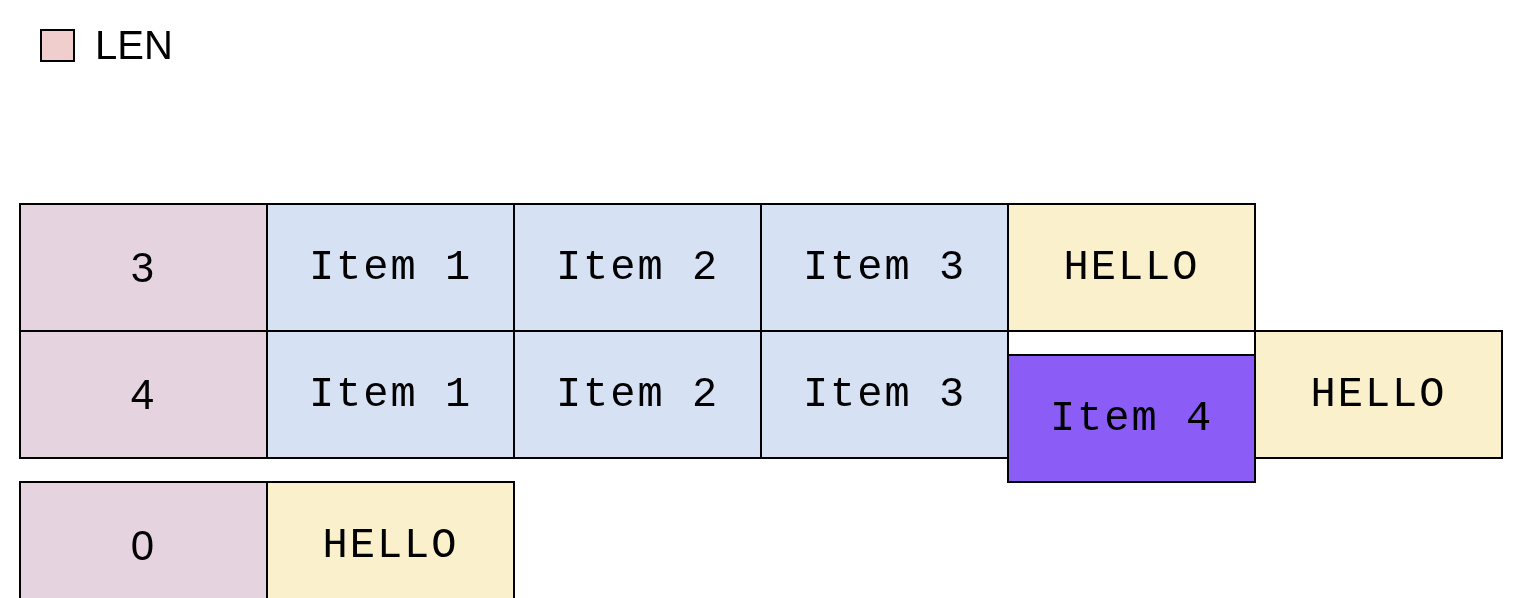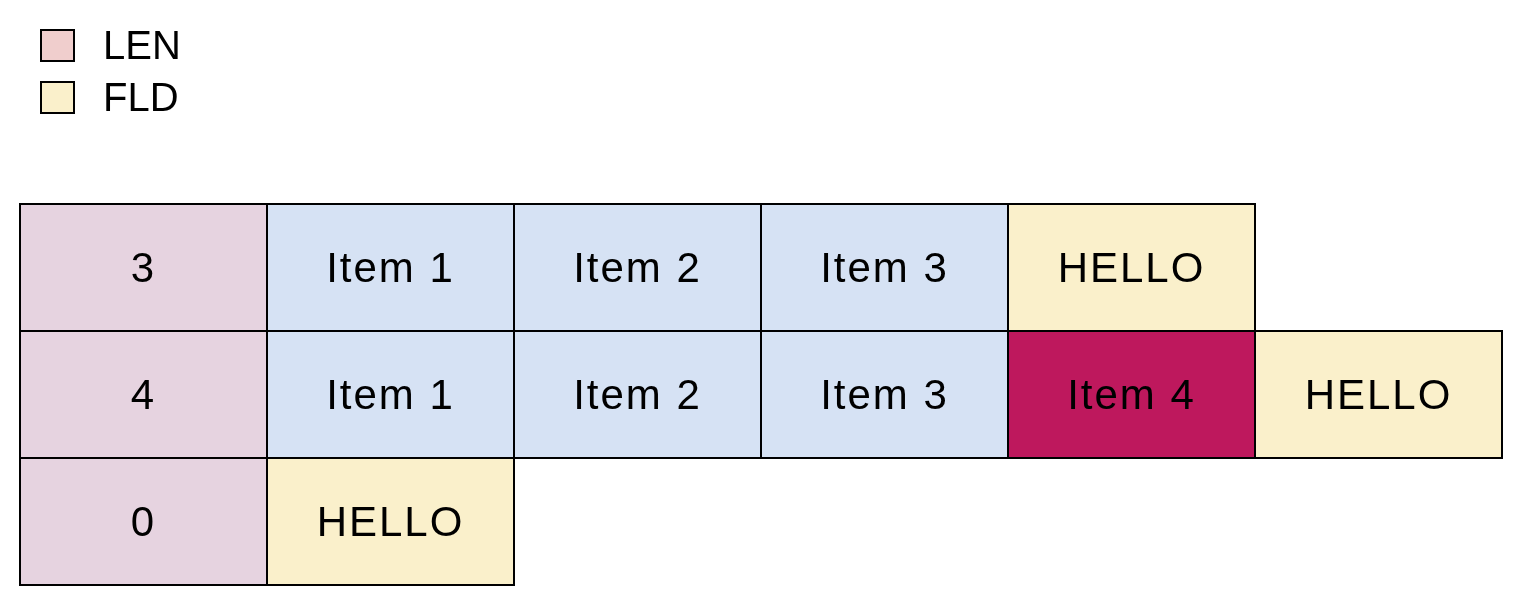--- a/index.html
+++ b/index.html
@@ -19,21 +19,21 @@
   
   .legend {
     position: absolute;
     left: 40px;
     top: 19px;
   }
   .legend-item {
     display: flex;
     align-items: center;
     height: 52px;
-    gap: 28px;
+    gap: 20px;
   }
   .swatch {
     width: 35px;
     height: 33px;
     border: 2px solid #000000;
     box-sizing: border-box;
     flex: 0 0 auto;
   }
   .legend-label {
     font-size: 40px;
@@ -61,54 +61,51 @@
     align-items: center;
     justify-content: center;
     font-size: 42px;
     line-height: 1;
     letter-spacing: 2px;
     white-space: nowrap;
     flex: 0 0 auto;
   }
   .cell + .cell {
     margin-left: -2px;
+    font-family: Liberation Mono, monospace;
   }
 </style>
 </head>
 <body>
 
 <div class="canvas">
 
   <div class="legend">
     <div class="legend-item">
       <span class="swatch" style="background-color: rgb(240, 206, 205);"></span>
       <span class="legend-label">LEN</span>
-    </div>
-    <div class="legend-item">
-      <span class="swatch" style="background-color: rgb(250, 240, 203);"></span>
-      <span class="legend-label">FLD</span>
     </div>
   </div>
 
   <div class="grid">
 
     <div class="grid-row">
       <div class="cell" style="background-color: rgb(230, 211, 224);">3</div>
       <div class="cell" style="background-color: rgb(214, 226, 244);">Item 1</div>
       <div class="cell" style="background-color: rgb(214, 226, 244);">Item 2</div>
       <div class="cell" style="background-color: rgb(214, 226, 244);">Item 3</div>
       <div class="cell" style="background-color: rgb(250, 240, 203);">HELLO</div>
     </div>
 
     <div class="grid-row">
       <div class="cell" style="background-color: rgb(230, 211, 224);">4</div>
       <div class="cell" style="background-color: rgb(214, 226, 244);">Item 1</div>
       <div class="cell" style="background-color: rgb(214, 226, 244);">Item 2</div>
       <div class="cell" style="background-color: rgb(214, 226, 244);">Item 3</div>
-      <div class="cell" style="background-color: #be185d;">Item 4</div>
+      <div class="cell" style="background-color: #8b5cf6; margin-top: 24px;">Item 4</div>
       <div class="cell" style="background-color: rgb(250, 240, 203);">HELLO</div>
     </div>
 
     <div class="grid-row">
       <div class="cell" style="background-color: rgb(230, 211, 224);">0</div>
       <div class="cell" style="background-color: rgb(250, 240, 203);">HELLO</div>
     </div>
 
   </div>
 </div>

